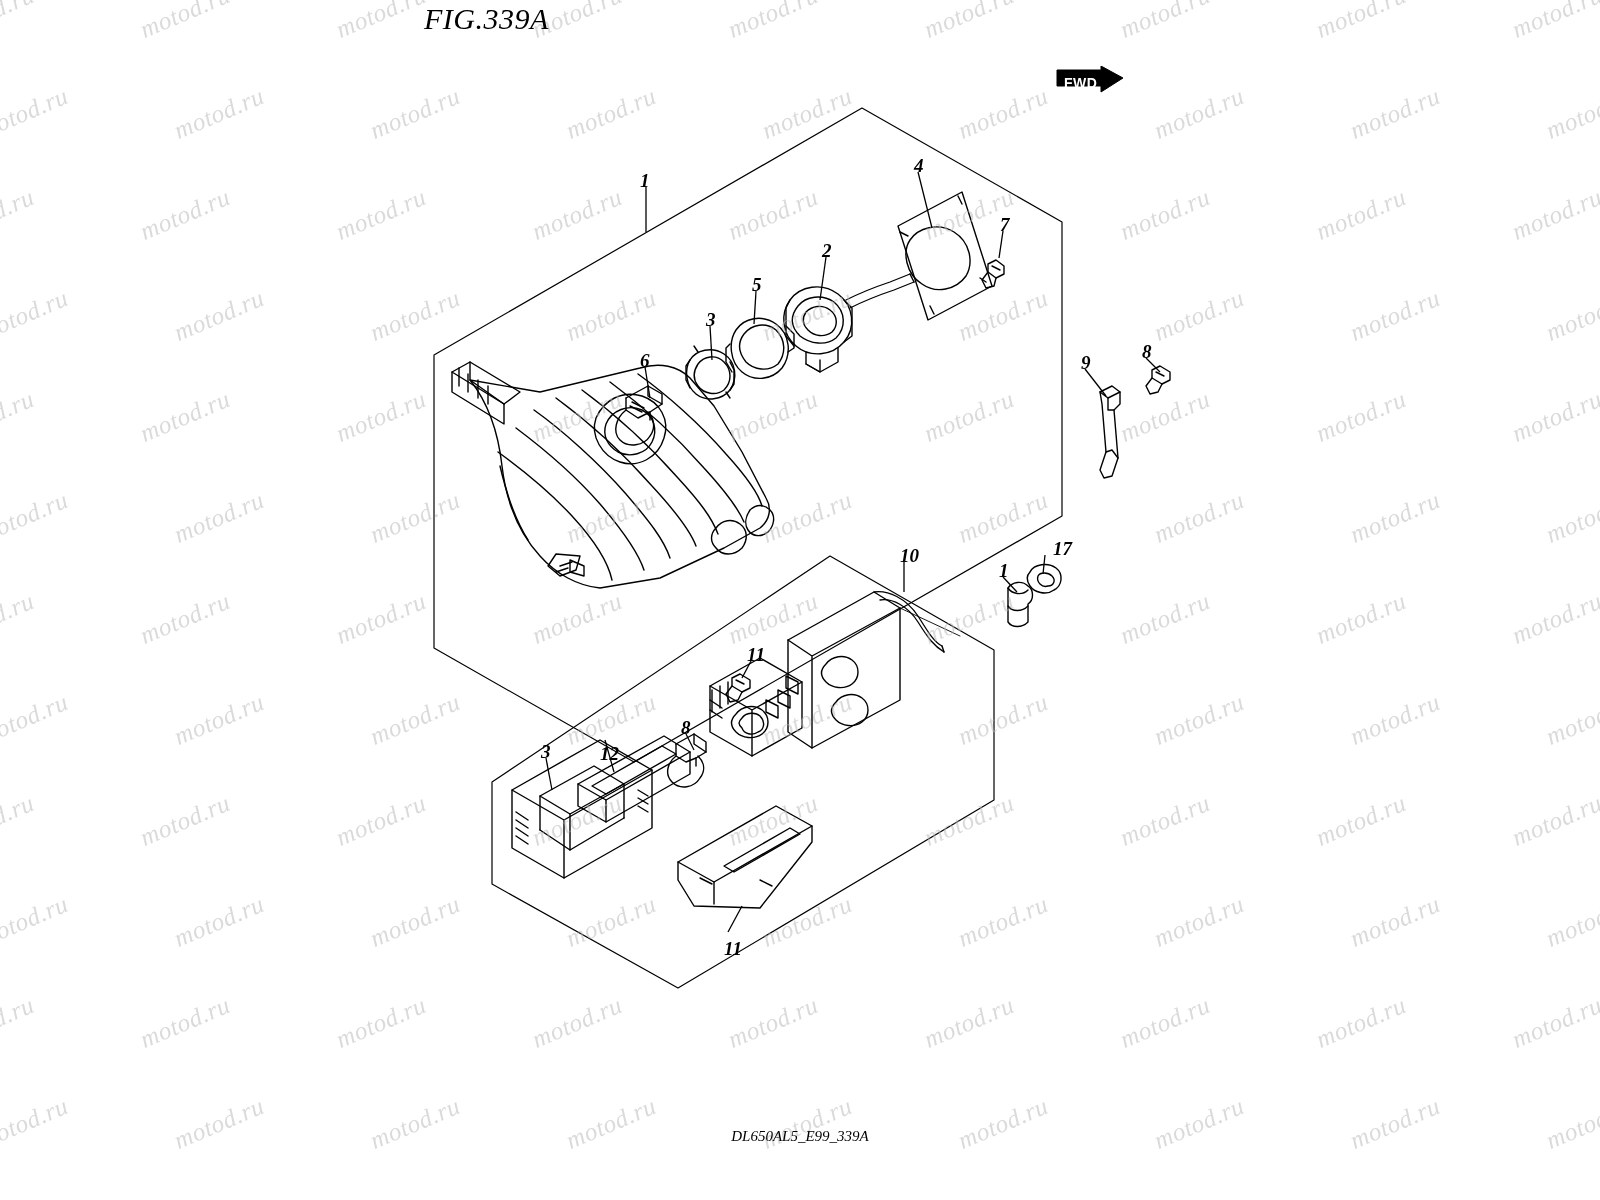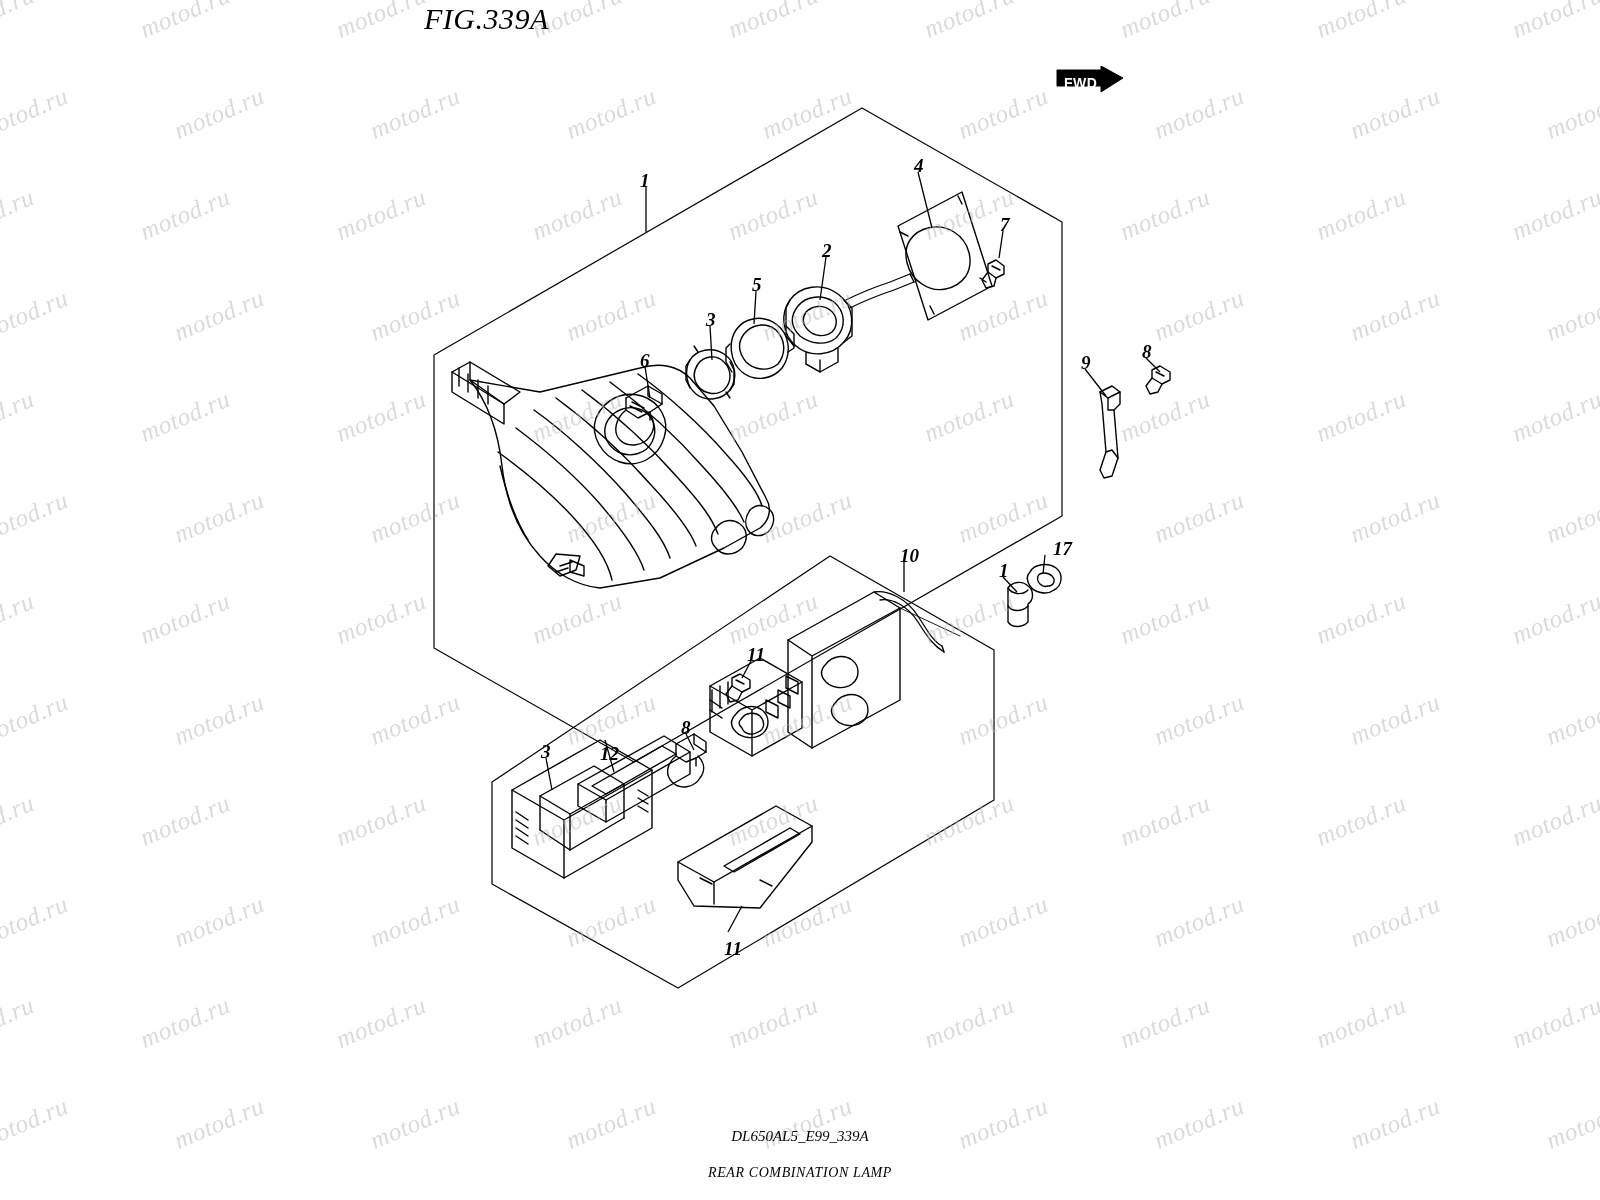--- a/index.html
+++ b/index.html
@@ -487,16 +487,15 @@
     <svg width="70" height="34" viewBox="0 0 70 34">
       <path d="M 2 4 L 46 4 L 46 0 L 68 12 L 46 26 L 46 20 L 2 20 Z" fill="#000" stroke="#000" stroke-width="1"></path>
     </svg>
     <span class="fwd-text">FWD</span>
   </div>
 
   <div id="fig-title">FIG.339A</div>
 
   <div id="footer">
     <span class="code">DL650AL5_E99_339A</span>
-    <span class="name">REAR COMBINATION LAMP</span>
   </div>
 
 </div>
 
 </body></html>

